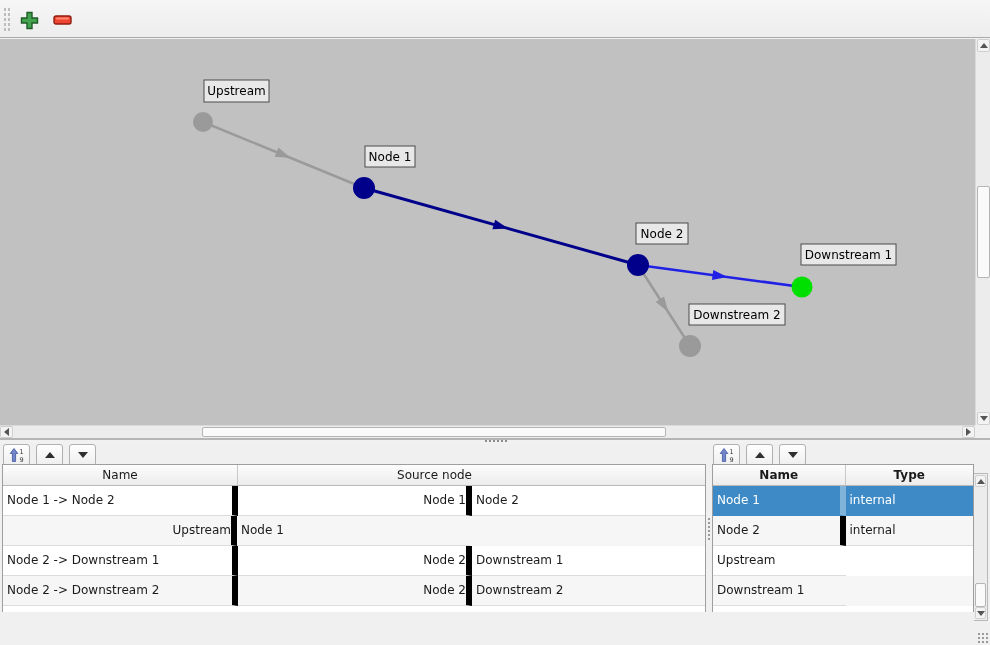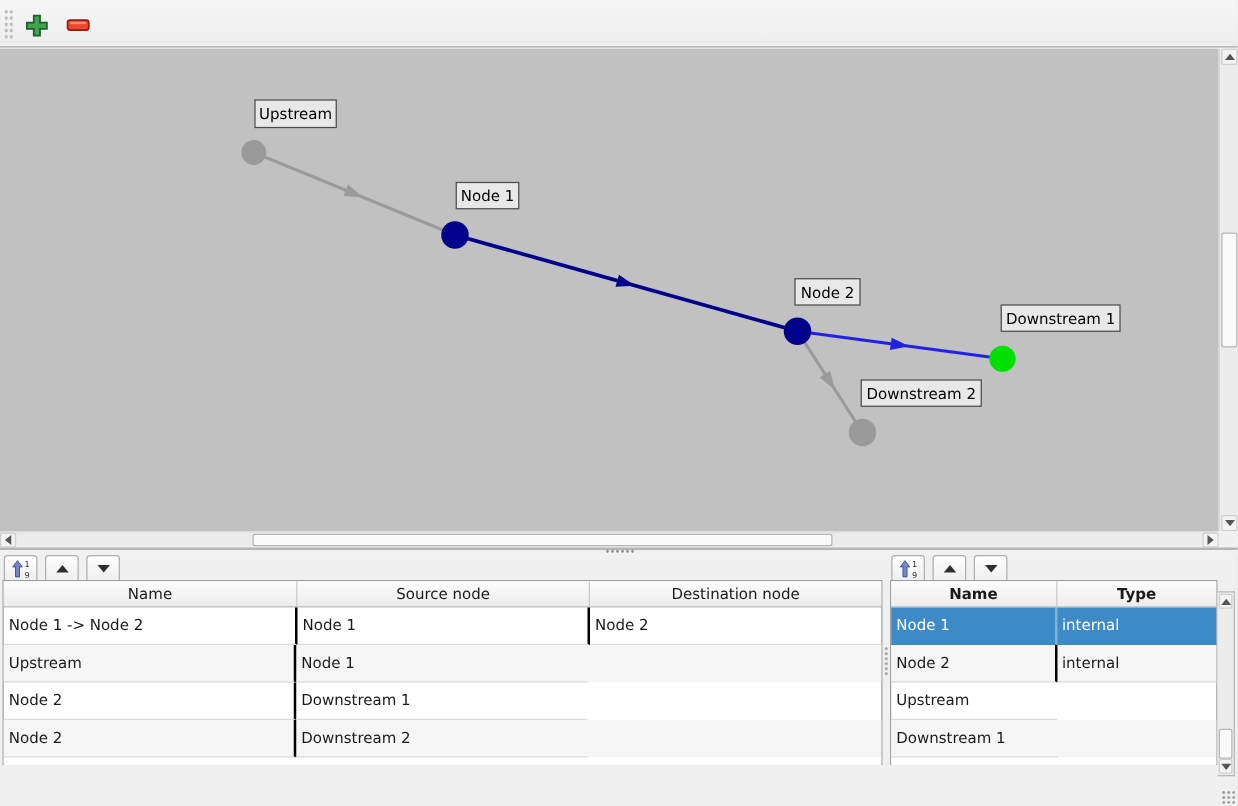--- a/index.html
+++ b/index.html
@@ -62,27 +62,27 @@
 
   
   .tbl { position:absolute; top:464px; background:#fff; border:1px solid #9e9e9e; }
   .tbl.edges { left:2px; width:704px; height:148px; }
   .tbl.nodes { left:712px; width:262px; height:148px; }
   .trow { display:flex; height:30px; }
   .thead { display:flex; height:21px; background:linear-gradient(#fdfdfd,#ececec);
     border-bottom:1px solid #b9b9b9; }
   .th { line-height:20px; text-align:center; border-right:1px solid #c8c8c8; overflow:hidden; white-space:nowrap; }
   .tbl.nodes .th { font-weight:bold; }
-  .td { line-height:29px; padding-left:4px; border-right:2px solid #000000;
+  .td { line-height:29px; padding-left:4px; border-right:6px solid #000000;
     border-bottom:1px solid #dcdcdc; overflow:hidden; white-space:nowrap; }
   .th:last-child, .td:last-child { border-right:none; }
   .trow.alt { background:#f6f6f6; }
   .trow.selected { background:#3d8ac6; color:#fff; }
   .trow.selected .td { border-bottom-color:#3d8ac6; border-right-color:rgba(255,255,255,.35); }
-  .c-name3 { width:235px; } .c-src { width:234px; } .c-dst { width:233px; }
+  .c-name3 { width:235px; } .c-src { width:234px;text-align:right; } .c-dst { width:233px; }
   .c-name2 { width:133px; } .c-type { width:128px; }
   .stub { height:6px; background:#fff; }
 
   
   .tbl-sb { position:absolute; left:974px; top:473px; width:14px; height:148px;
     background:#ececec; border:1px solid #b9b9b9; border-left:none; }
   .tbl-sb .sb-btn { left:1px; width:11px; height:12px; }
   .tbl-sb .sb-thumb { left:1px; width:11px; }
 
   .grip { position:absolute; right:2px; bottom:2px; width:11px; height:11px;
@@ -204,36 +204,37 @@
       </div>
     <div class="pbtn">
         <div class="tri tri-down"></div>
       </div>
   </div>
 
   <div class="tbl edges">
     <div class="thead">
       <div class="th c-name3">Name</div>
       <div class="th c-src">Source node</div>
-      <div class="th c-dst">Destination node</div>
     </div>
     <div class="trow">
       <div class="td c-name3">Node 1 -&gt; Node 2</div>
       <div class="td c-src">Node 1</div>
       <div class="td c-dst">Node 2</div>
     </div>
     <div class="trow alt">
       <div class="td c-src">Upstream</div>
       <div class="td c-dst">Node 1</div>
     </div>
     <div class="trow">
+      <div class="td c-name3">Node 2 -&gt; Downstream 1</div>
       <div class="td c-src">Node 2</div>
       <div class="td c-dst">Downstream 1</div>
     </div>
     <div class="trow alt">
+      <div class="td c-name3">Node 2 -&gt; Downstream 2</div>
       <div class="td c-src">Node 2</div>
       <div class="td c-dst">Downstream 2</div>
     </div>
     <div class="stub"></div>
   </div>
 
   <div class="v-splitter">
     <div class="dots"></div>
   </div>
 

